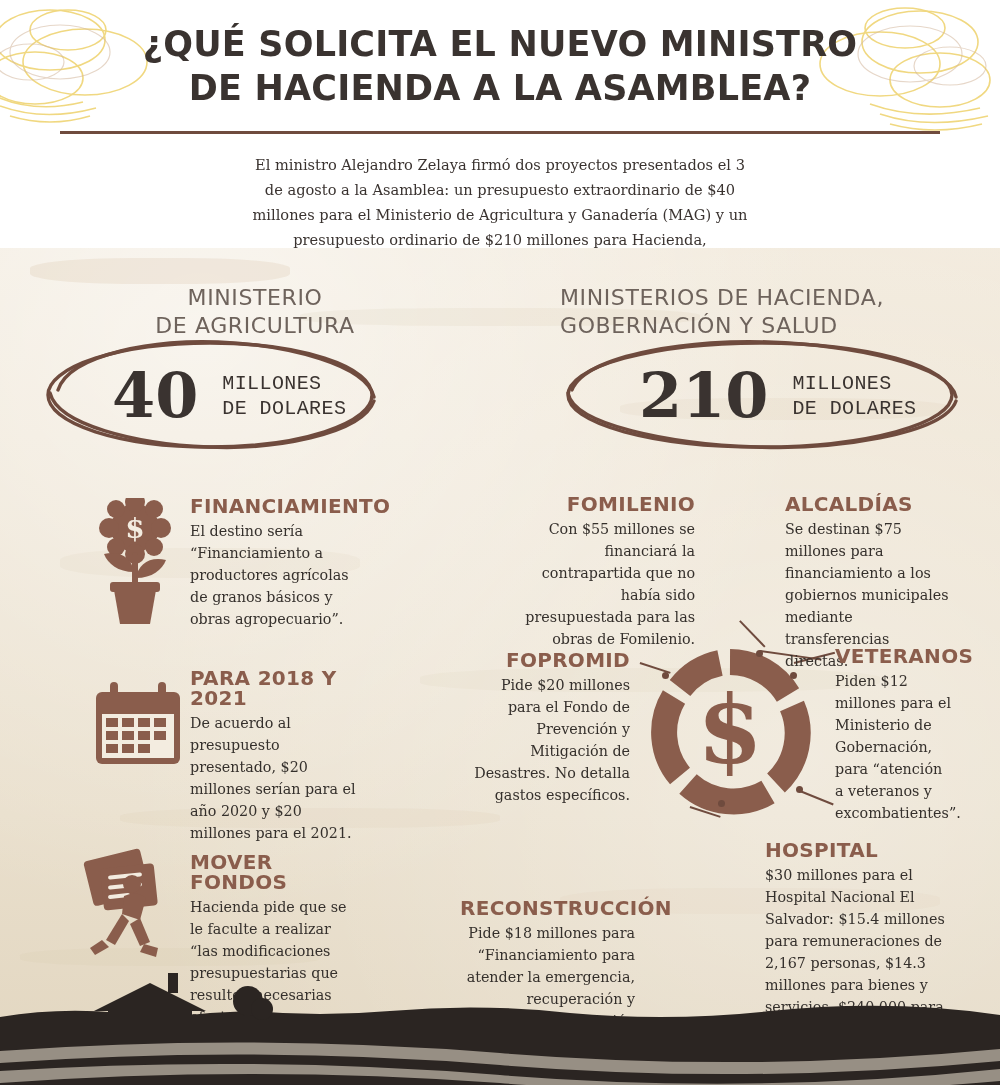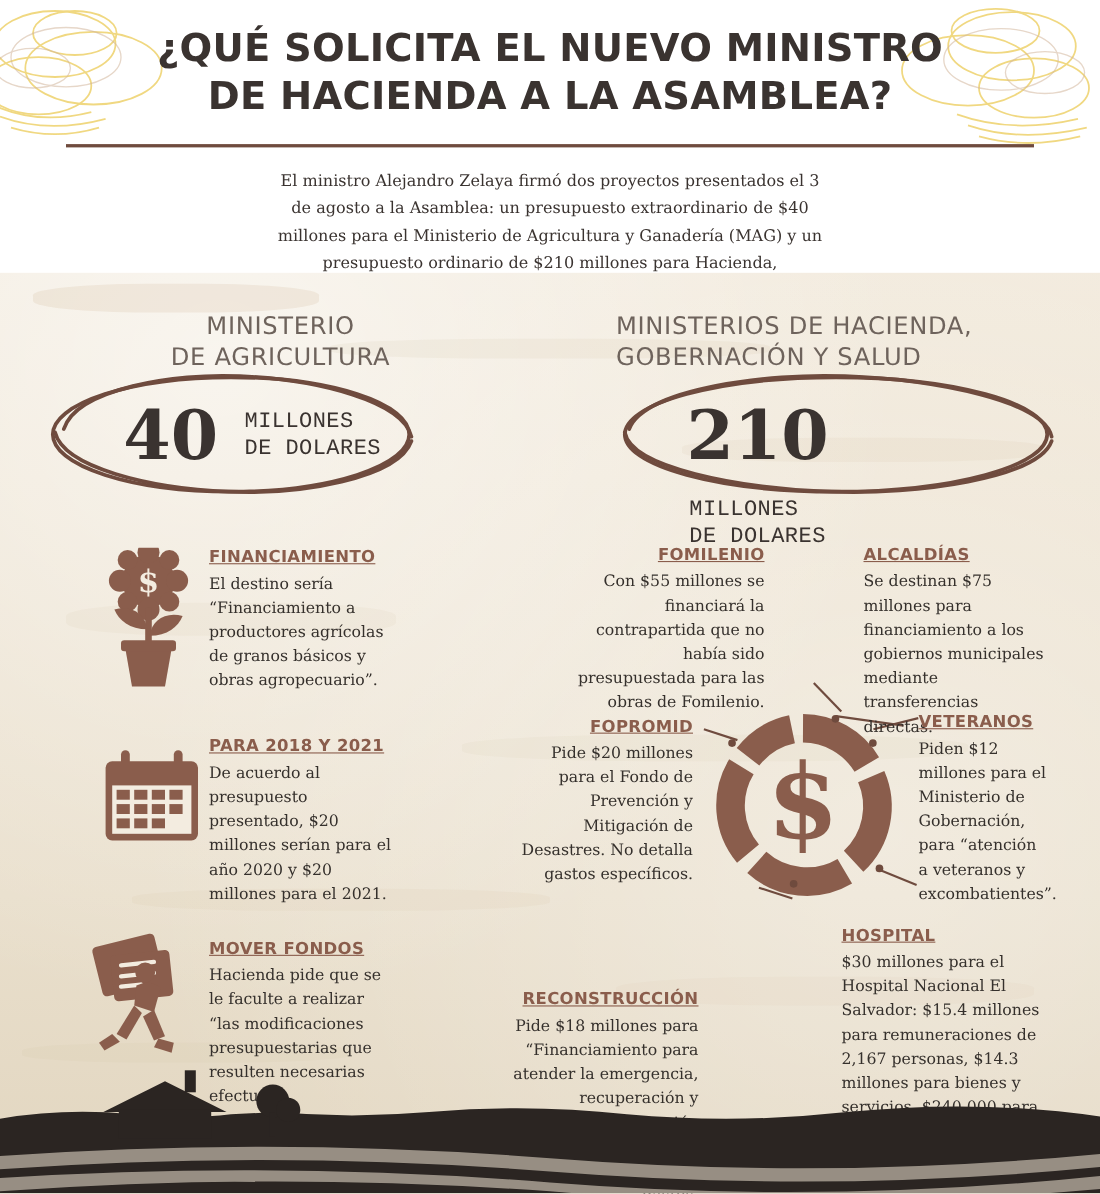--- a/index.html
+++ b/index.html
@@ -63,23 +63,22 @@
   }
   .amount .unit {
     font-family:Liberation Mono, monospace;
     font-size:20px; line-height:25px; color:#3a3330; letter-spacing:.4px;
   }
   
   .item { position:absolute; }
   .item h4 {
     margin:0 0 4px 0;
     font-family:"DejaVu Sans", sans-serif;
-    font-size:15px; line-height:20px; color:#8a5d4c; font-weight:bold;
+    font-size:20px; line-height:20px; color:#8a5d4c; font-weight:bold;
     letter-spacing:.3px;
-    text-decoration:underline;
   }
   .item p {
     margin:0;
     font-family:"DejaVu Serif", serif;
     font-size:14.3px; line-height:22px; color:#35302c;
   }
   .item.ralign { text-align:right; }
   .icon-box { position:absolute; }
   .icon-box svg { display:block; }
   
@@ -265,21 +264,21 @@
 
   <div class="ring-wrap" style="left:560px; top:335px;">
     <svg width="400" height="120" viewBox="0 0 400 120">
       <g fill="none" stroke="#6f4b3e" stroke-width="3.4" stroke-linecap="round">
         <ellipse cx="200" cy="60" rx="192" ry="52"></ellipse>
         <path d="M12 55 C26 18 140 4 208 7 C292 10 390 30 396 62"></path>
         <path d="M396 66 C384 100 272 115 196 112 C110 109 14 90 8 58"></path>
       </g>
     </svg>
   </div>
-  <div class="amount" style="left:624px; top:365px;flex-direction:column;">
+  <div class="amount" style="left:639px; top:365px;">
     <span class="num">210</span>
     <span class="unit">
       <span style="display:block">MILLONES</span>
       <span style="display:block">DE DOLARES</span>
     </span>
   </div>
 
   <div class="donut">
     <svg width="180" height="180" viewBox="0 0 180 180">
       <g fill="none" stroke="#8a5d4c" stroke-width="26">

